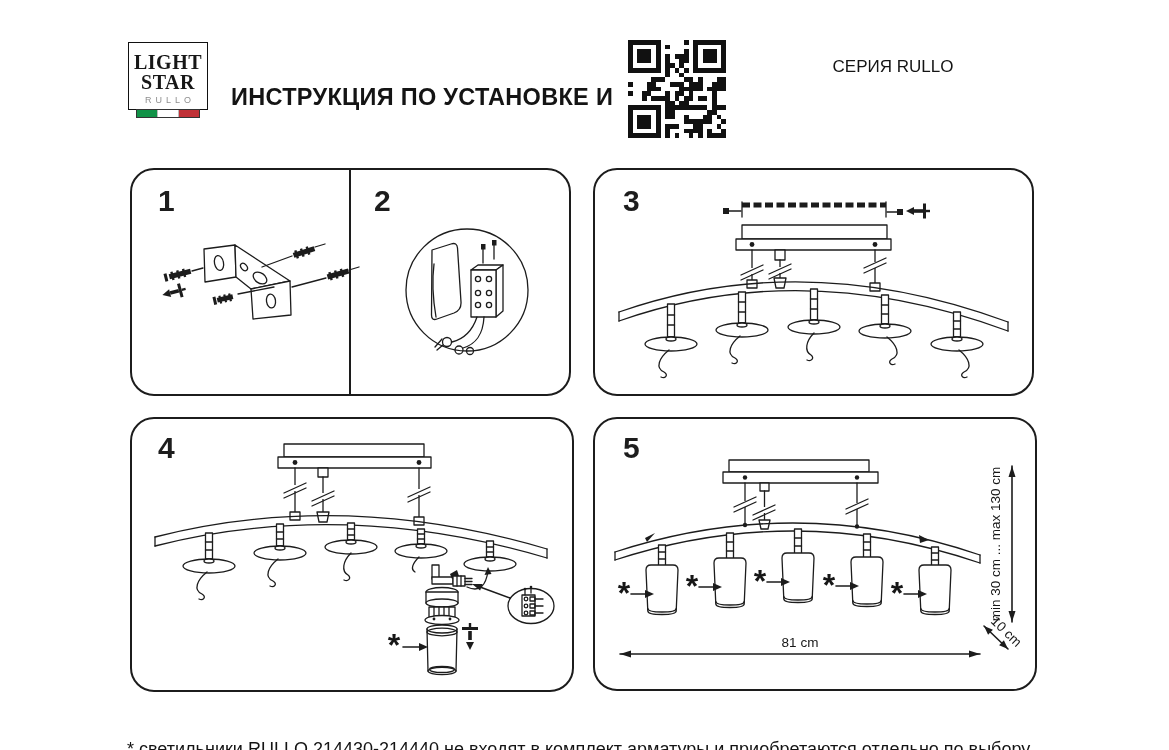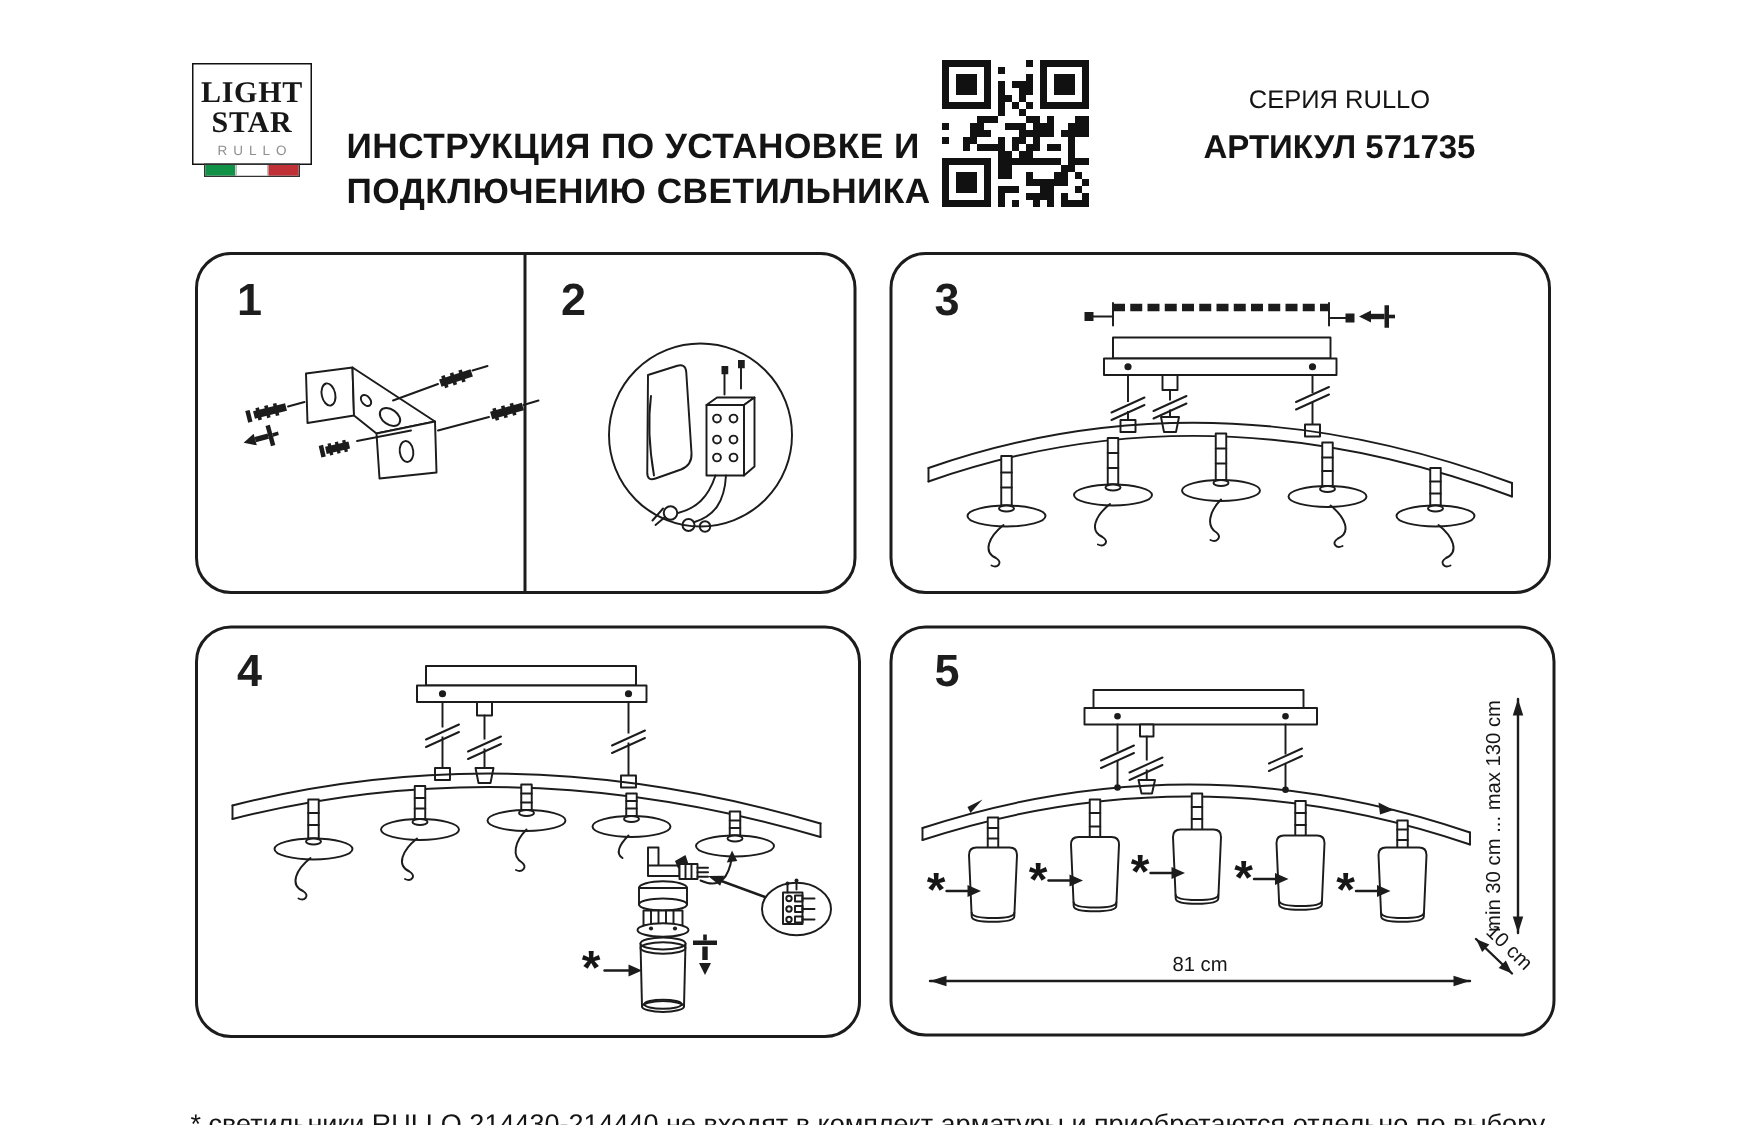--- a/index.html
+++ b/index.html
@@ -43,21 +43,20 @@
   <div class="l3">RULLO</div>
   <div class="flag">
     <div style="width:33%;background:#119247"></div>
       <div style="width:34%;background:#fff;border-left:1px solid #bbb;border-right:1px solid #bbb;box-sizing:border-box"></div>
       <div style="width:33%;background:#c03137"></div>
   </div>
 </div>
 
 <div class="abs title">
   <div>ИНСТРУКЦИЯ ПО УСТАНОВКЕ И</div>
-  <div>ПОДКЛЮЧЕНИЮ СВЕТИЛЬНИКА</div>
 </div>
 
 <div class="abs qr">
   <svg id="qr-svg" width="98" height="98" viewBox="0 0 98 98" shape-rendering="crispEdges">
       <rect x="0" y="0" width="32.66666666666667" height="32.66666666666667" fill="#111"></rect>
       <rect x="4.666666666666667" y="4.666666666666667" width="23.333333333333336" height="23.333333333333336" fill="#fff"></rect>
       <rect x="9.333333333333334" y="9.333333333333334" width="14" height="14" fill="#111"></rect>
       <rect x="65.33333333333334" y="0" width="32.66666666666667" height="32.66666666666667" fill="#111"></rect>
       <rect x="70" y="4.666666666666667" width="23.333333333333336" height="23.333333333333336" fill="#fff"></rect>
       <rect x="74.66666666666667" y="9.333333333333334" width="14" height="14" fill="#111"></rect>
@@ -186,21 +185,20 @@
       <rect x="70" y="93.33333333333334" width="4.666666666666667" height="4.666666666666667" fill="#111"></rect>
       <rect x="79.33333333333334" y="93.33333333333334" width="4.666666666666667" height="4.666666666666667" fill="#111"></rect>
       <rect x="84" y="93.33333333333334" width="4.666666666666667" height="4.666666666666667" fill="#111"></rect>
       <rect x="88.66666666666667" y="93.33333333333334" width="4.666666666666667" height="4.666666666666667" fill="#111"></rect>
       <rect x="93.33333333333334" y="93.33333333333334" width="4.666666666666667" height="4.666666666666667" fill="#111"></rect>
     </svg>
 </div>
 
 <div class="abs series-block">
   <div class="series">СЕРИЯ RULLO</div>
-  <div class="article">АРТИКУЛ 571735</div>
 </div>
 
 <div class="panel" style="left:130px;top:168px;width:437px;height:224px;">
   <div class="pnum" style="left:26px;top:14px;">1</div>
   <div class="pnum" style="left:242px;top:14px;">2</div>
   <svg width="437" height="224" viewBox="0 0 437 224">
     <line x1="218" y1="0" x2="218" y2="224" stroke="#1c1c1c" stroke-width="2"></line>
 
     <g>
       <g class="fl" transform="translate(42,122) rotate(-15)">

